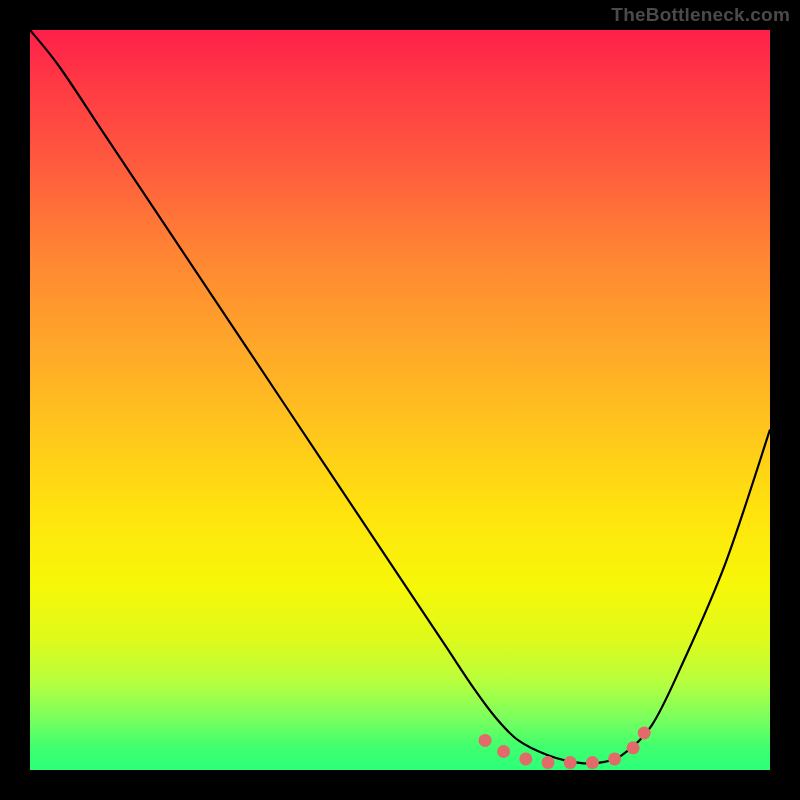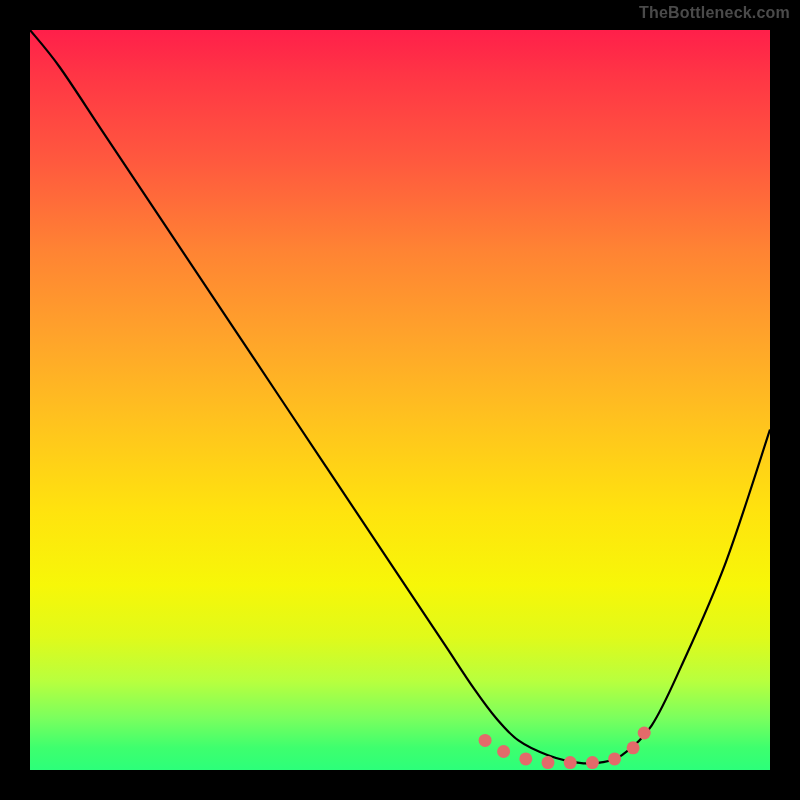--- a/index.html
+++ b/index.html
@@ -15,21 +15,21 @@
     position: relative;
     width: 800px;
     height: 800px;
     background: #000;
   }
   .attribution {
     position: absolute;
     top: 4px;
     right: 10px;
     color: #4a4a4a;
-    font-size: 16px;
+    font-size: 19px;
     font-weight: bold;
     letter-spacing: 0.2px;
     z-index: 10;
   }
   .plot-area {
     position: absolute;
     left: 30px;
     top: 30px;
     width: 740px;
     height: 740px;

